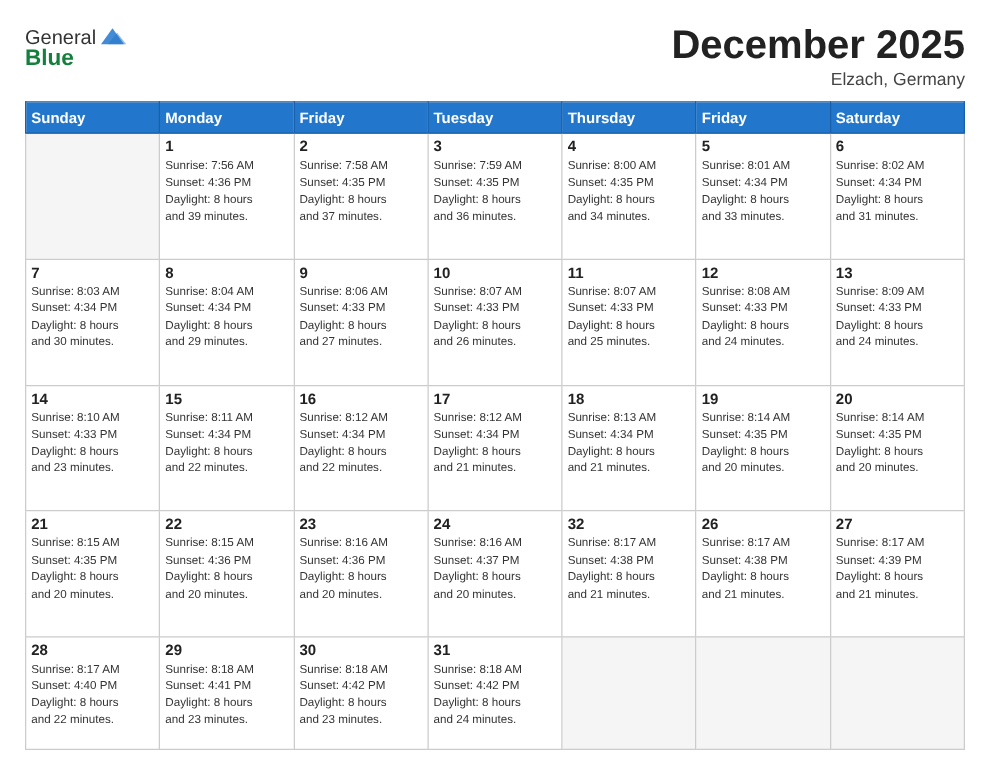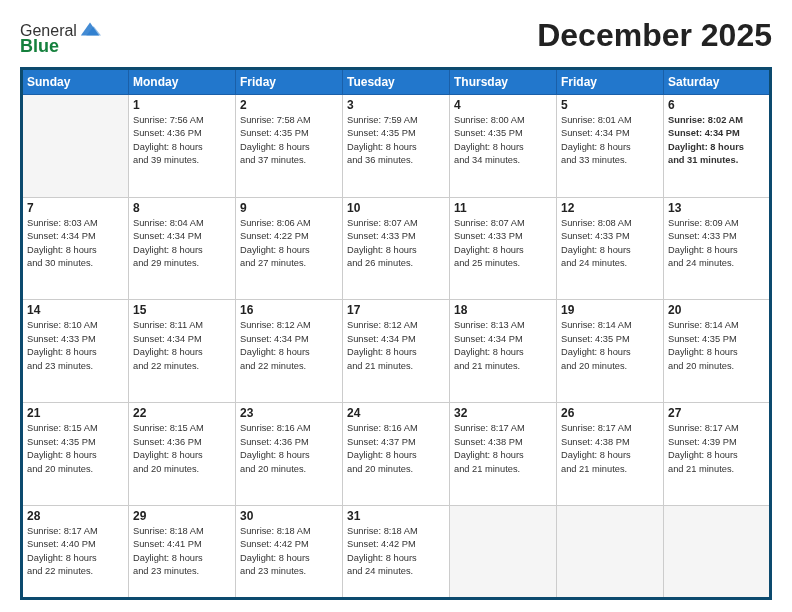--- a/index.html
+++ b/index.html
@@ -43,21 +43,21 @@
       color: #222;
       line-height: 1.1;
     }
     .location {
       font-size: 14px;
       color: #444;
       margin-top: 2px;
     }
     .calendar {
       flex: 1;
-      border: 3px solid #0c4a6e;
+      border: 1px solid #0c4a6e;
       border-collapse: collapse;
       width: 100%;
       table-layout: fixed;
     }
     .calendar th {
       background: #2277cc;
       color: #fff;
       font-size: 12px;
       font-weight: bold;
       padding: 5px 4px;
@@ -102,20 +102,21 @@
           <svg class="logo-icon" viewBox="0 0 24 18" fill="none">
             <polygon points="2,16 12,2 22,16" fill="#2277cc" opacity="0.85"></polygon>
             <polygon points="8,16 16,6 24,16" fill="#2277cc" opacity="0.5"></polygon>
           </svg>
         </div>
         <div class="logo-blue" style="font-size:18px;font-weight:bold;color:#15803d;margin-top:-4px;">Blue</div>
       </div>
     </div>
     <div class="title-block">
       <div class="month-title">December 2025</div>
+      <div class="location">Elzach, Germany</div>
     </div>
   </div>
 
   <table class="calendar">
     <thead>
       <tr>
         <th>Sunday</th>
         <th>Monday</th>
         <th>Friday</th>
         <th>Tuesday</th>
@@ -157,21 +158,21 @@
           </td>
           <td>
             <div class="day-num">5</div>
             <div class="day-info" style="white-space: pre-line;">Sunrise: 8:01 AM
 Sunset: 4:34 PM
 Daylight: 8 hours
 and 33 minutes.</div>
           </td>
           <td>
             <div class="day-num">6</div>
-            <div class="day-info" style="white-space: pre-line; font-weight: bold;">Sunrise: 8:02 AM
+            <div class="day-info" style="white-space: pre-line;">Sunrise: 8:02 AM
 Sunset: 4:34 PM
 Daylight: 8 hours
 and 31 minutes.</div>
           </td>
         </tr>
         <tr>
           <td>
             <div class="day-num">7</div>
             <div class="day-info" style="white-space: pre-line;">Sunrise: 8:03 AM
 Sunset: 4:34 PM
@@ -181,21 +182,21 @@
           <td>
             <div class="day-num">8</div>
             <div class="day-info" style="white-space: pre-line;">Sunrise: 8:04 AM
 Sunset: 4:34 PM
 Daylight: 8 hours
 and 29 minutes.</div>
           </td>
           <td>
             <div class="day-num">9</div>
             <div class="day-info" style="white-space: pre-line;">Sunrise: 8:06 AM
-Sunset: 4:22 PM
+Sunset: 4:33 PM
 Daylight: 8 hours
 and 27 minutes.</div>
           </td>
           <td>
             <div class="day-num">10</div>
             <div class="day-info" style="white-space: pre-line;">Sunrise: 8:07 AM
 Sunset: 4:33 PM
 Daylight: 8 hours
 and 26 minutes.</div>
           </td>

